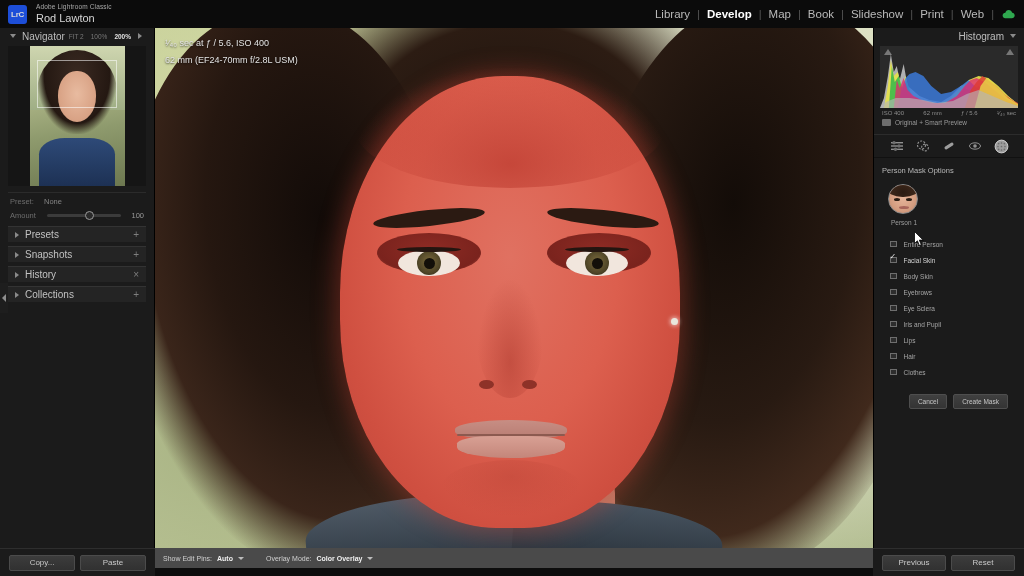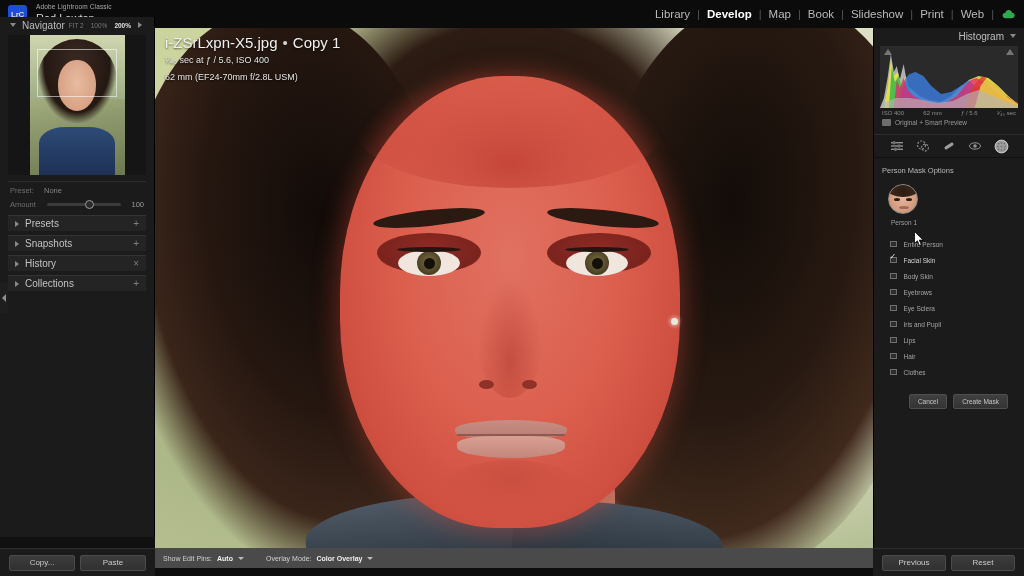--- a/index.html
+++ b/index.html
@@ -37,21 +37,21 @@
     display: flex; align-items: center; gap: 0;
     font-size: 11.5px; color: #b9b9b9;
   }
   .modules .m { padding: 0 7px; cursor: default; }
   .modules .m.active { color: #ffffff; font-weight: bold; }
   .modules .sep { color: #555; font-size: 11px; }
   .cloud-icon { margin-left: 8px; margin-right: 3px; display:flex; align-items:center; }
 
   
   .left-panel {
-    position: absolute; left: 0; top: 17px; width: 155px; height: 520px;
+    position: absolute; left: 0; top: 28px; width: 155px; height: 520px;
     background: #1b1b1b;
     border-right: 1px solid #000;
   }
   .panel-header {
     height: 16px; display: flex; align-items: center;
     padding: 0 6px 0 10px; color: #b4b4b4; font-size: 10px;
   }
   .tri {
     width: 0; height: 0; border-left: 4px solid #8a8a8a;
     border-top: 3.2px solid transparent; border-bottom: 3.2px solid transparent;
@@ -486,23 +486,20 @@
       <div class="nostril l"></div>
       <div class="nostril r"></div>
       <div class="lips-u"></div>
       <div class="lips-l"></div>
       <div class="mouth-line"></div>
       <div class="chin-shade"></div>
       <div class="ear-stud"></div>
     </div>
 
     <div class="photo-info">
-      <div class="photo-title">
-        <span>i-ZSrLxpn-X5.jpg</span><span class="dot">•</span><span>Copy 1</span>
-      </div>
       <div class="photo-meta">¹⁄₄₀ sec at ƒ / 5.6, ISO 400</div>
       <div class="photo-meta">62 mm (EF24-70mm f/2.8L USM)</div>
     </div>
   </div>
 
   <div class="toolbar">
     <div class="tb-item">
       <span>Show Edit Pins:</span>
       <span class="tb-val">Auto</span>
       <span class="caret"></span>

